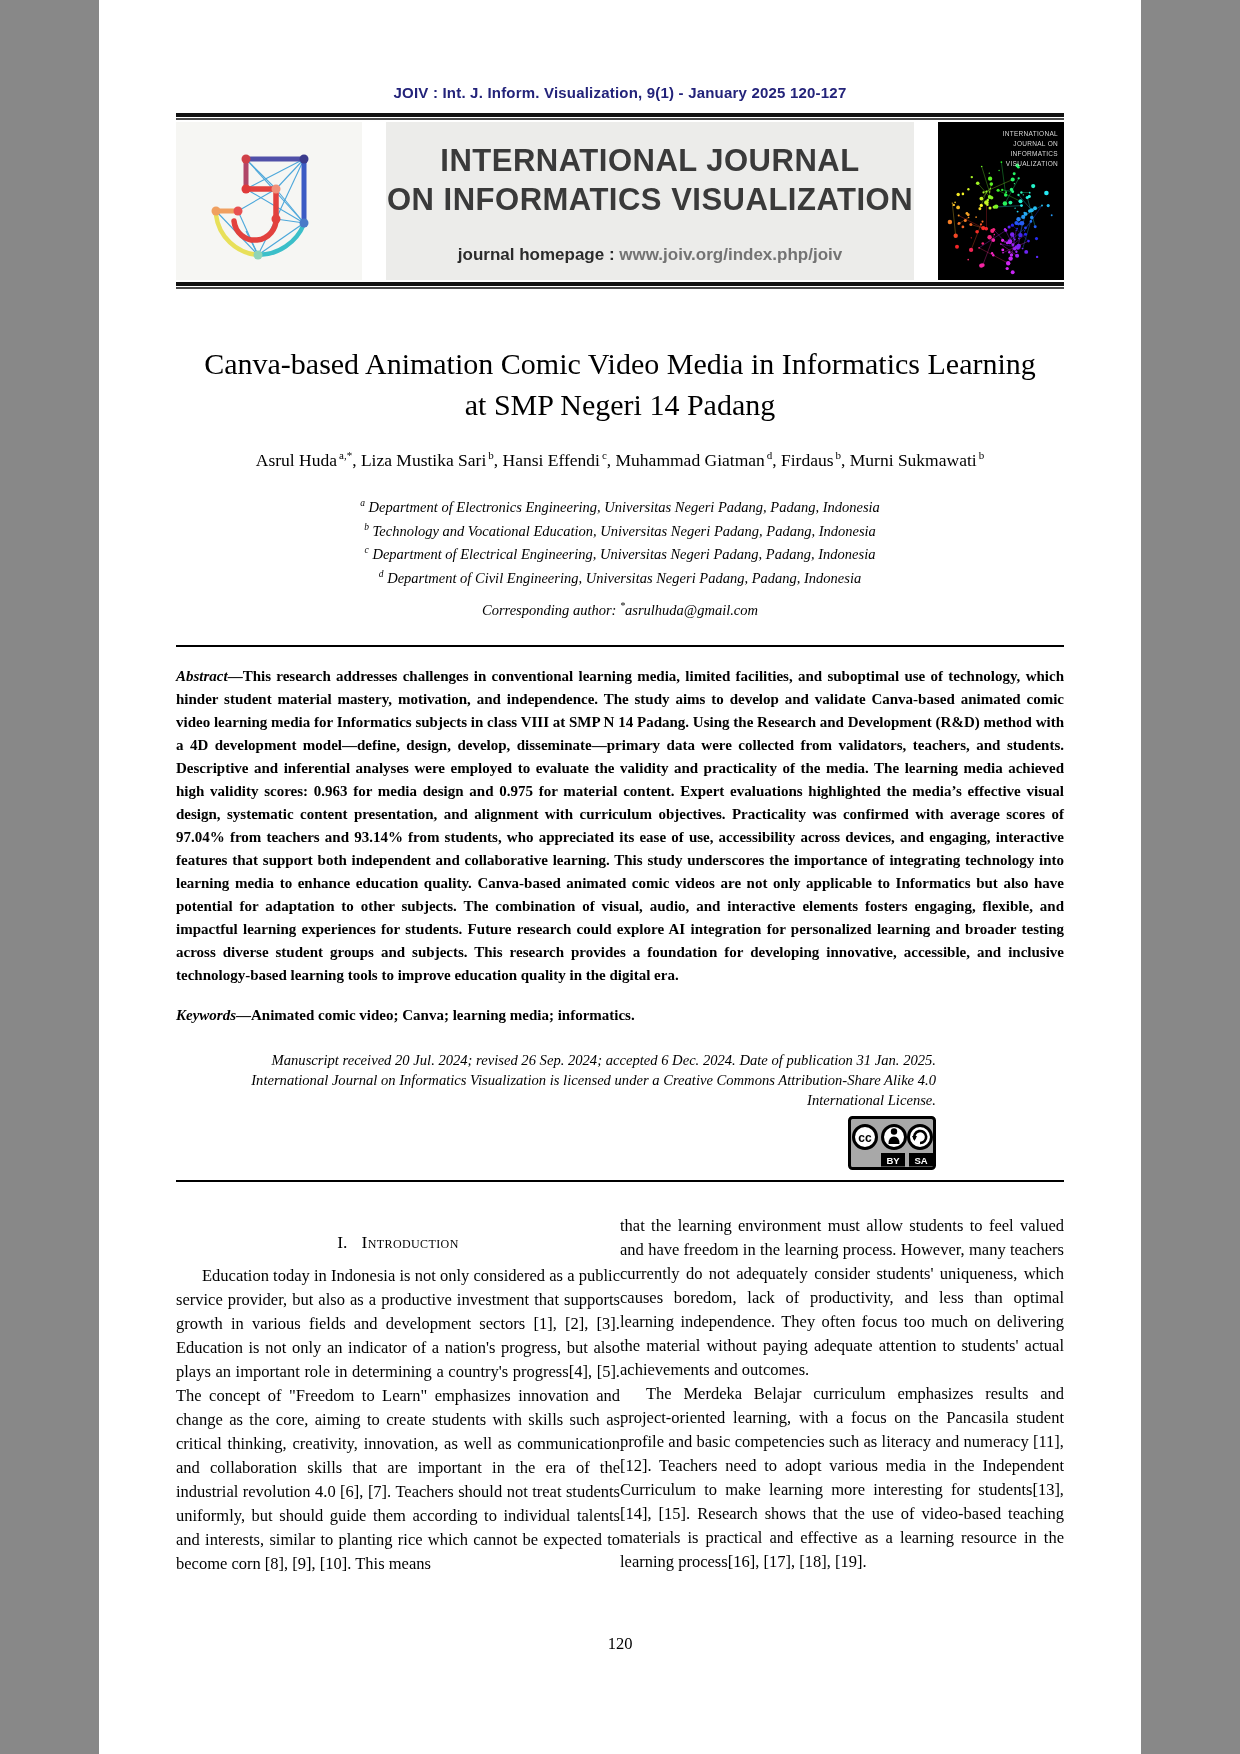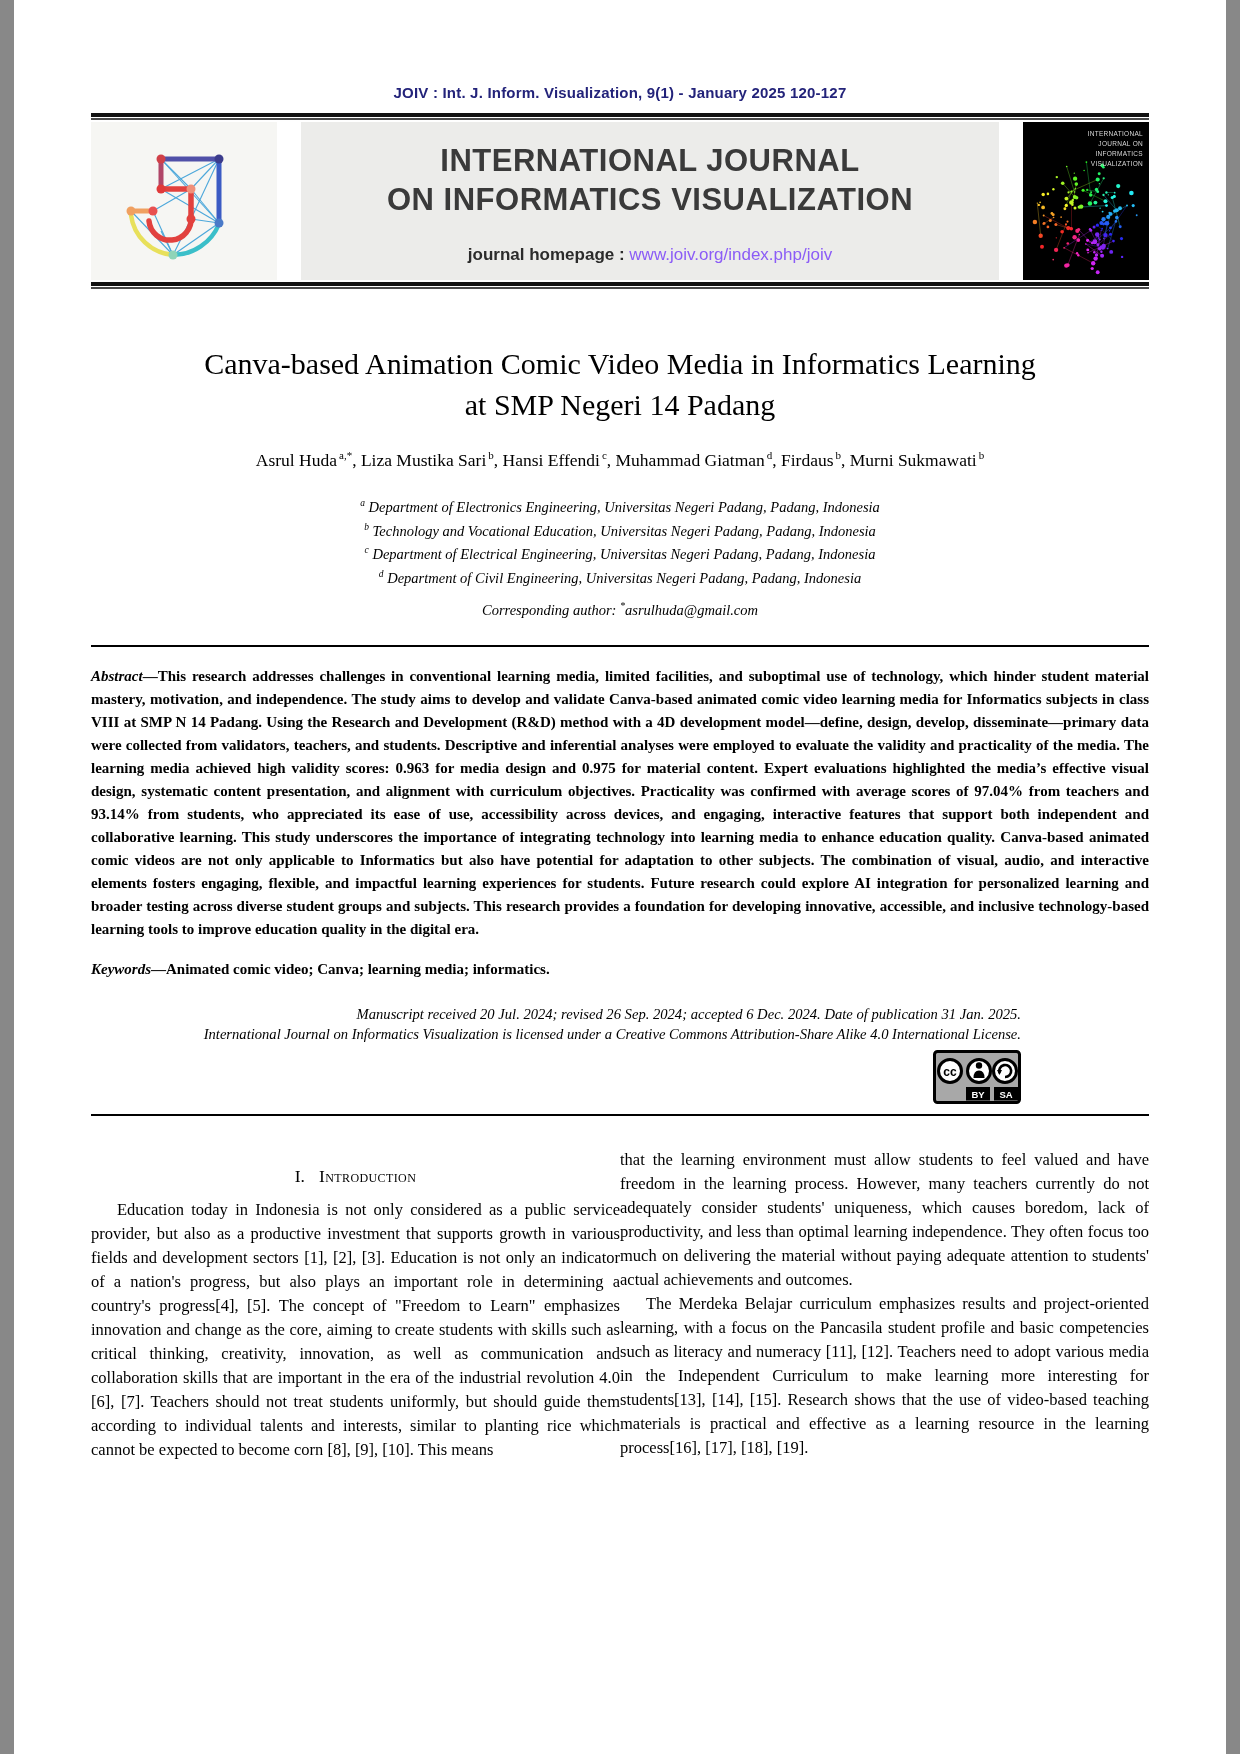--- a/index.html
+++ b/index.html
@@ -1,17 +1,17 @@
 <!DOCTYPE html>
 <html><head>
 <meta charset="utf-8">
 <style>
   html,body{margin:0;padding:0;background:#888;}
   .page{
-    width:1212px;height:1754px;margin:0 auto;background:#fff;position:relative;
+    width:1042px;height:1754px;margin:0 auto;background:#fff;position:relative;
     box-sizing:border-box;padding:84px 77px 0;
     font-family:"Liberation Serif", serif;color:#000;overflow:hidden;
   }
   
   .header-line{
     text-align:center;font-family:"Liberation Sans",sans-serif;font-weight:700;
     font-size:15px;color:#23237a;letter-spacing:.2px;
   }
   .bar-thick{height:4px;background:#121212;margin-top:12px;}
   .bar-sub{height:2px;background:#4a4a4a;margin-top:1px;}
@@ -19,21 +19,21 @@
   .bar-bottom-sub{height:2px;background:#4a4a4a;margin-top:1px;margin-bottom:0;}
   
   .banner{display:flex;gap:24px;height:158px;margin-top:2px;margin-bottom:2px;}
   .banner-left{width:186px;background:#f6f6f3;display:flex;align-items:center;justify-content:center;}
   .banner-center{flex:1;background:#ececea;display:flex;flex-direction:column;align-items:center;justify-content:center;}
   .journal-title{
     font-family:"Liberation Sans",sans-serif;font-weight:700;font-size:31px;line-height:39px;
     color:#3a3a3a;letter-spacing:.5px;text-align:center;margin-top:4px;
   }
   .homepage{font-family:"Liberation Sans",sans-serif;font-size:17px;color:#2b2b2b;font-weight:700;margin-top:26px;}
-  .homepage .url{color:#8b5cf6;font-weight:400;text-decoration:none;cursor:pointer;}
+  .homepage .url{color:#737373;font-weight:700;text-decoration:none;cursor:pointer;}
   .banner-right{width:126px;background:#000;position:relative;}
   .cover-caption{
     position:absolute;top:7px;right:6px;text-align:right;color:#d8d8d8;
     font-family:"Liberation Sans",sans-serif;font-size:6.5px;line-height:1.55;letter-spacing:.3px;
   }
   .cover-caption span{display:block;}
   .banner-right svg{position:absolute;left:0;top:0;}
   
   .article-title{text-align:center;font-size:30px;line-height:41px;margin-top:54px;}
   .authors{text-align:center;font-size:17.5px;margin-top:24px;}
@@ -400,14 +400,15 @@
         <span class="sec-num">I.</span><span class="sec-title">Introduction</span>
       </div>
       <p class="indent">Education today in Indonesia is not only considered as a public service provider, but also as a productive investment that supports growth in various fields and development sectors [1], [2], [3]. Education is not only an indicator of a nation's progress, but also plays an important role in determining a country's progress[4], [5]. The concept of "Freedom to Learn" emphasizes innovation and change as the core, aiming to create students with skills such as critical thinking, creativity, innovation, as well as communication and collaboration skills that are important in the era of the industrial revolution 4.0 [6], [7]. Teachers should not treat students uniformly, but should guide them according to individual talents and interests, similar to planting rice which cannot be expected to become corn [8], [9], [10]. This means</p>
     </div>
     <div class="col">
       <p>that the learning environment must allow students to feel valued and have freedom in the learning process. However, many teachers currently do not adequately consider students' uniqueness, which causes boredom, lack of productivity, and less than optimal learning independence. They often focus too much on delivering the material without paying adequate attention to students' actual achievements and outcomes.</p>
       <p class="indent">The Merdeka Belajar curriculum emphasizes results and project-oriented learning, with a focus on the Pancasila student profile and basic competencies such as literacy and numeracy [11], [12]. Teachers need to adopt various media in the Independent Curriculum to make learning more interesting for students[13], [14], [15]. Research shows that the use of video-based teaching materials is practical and effective as a learning resource in the learning process[16], [17], [18], [19].</p>
     </div>
   </div>
 
+  <div class="footer">120</div>
 
 </div>
 
 </body></html>

